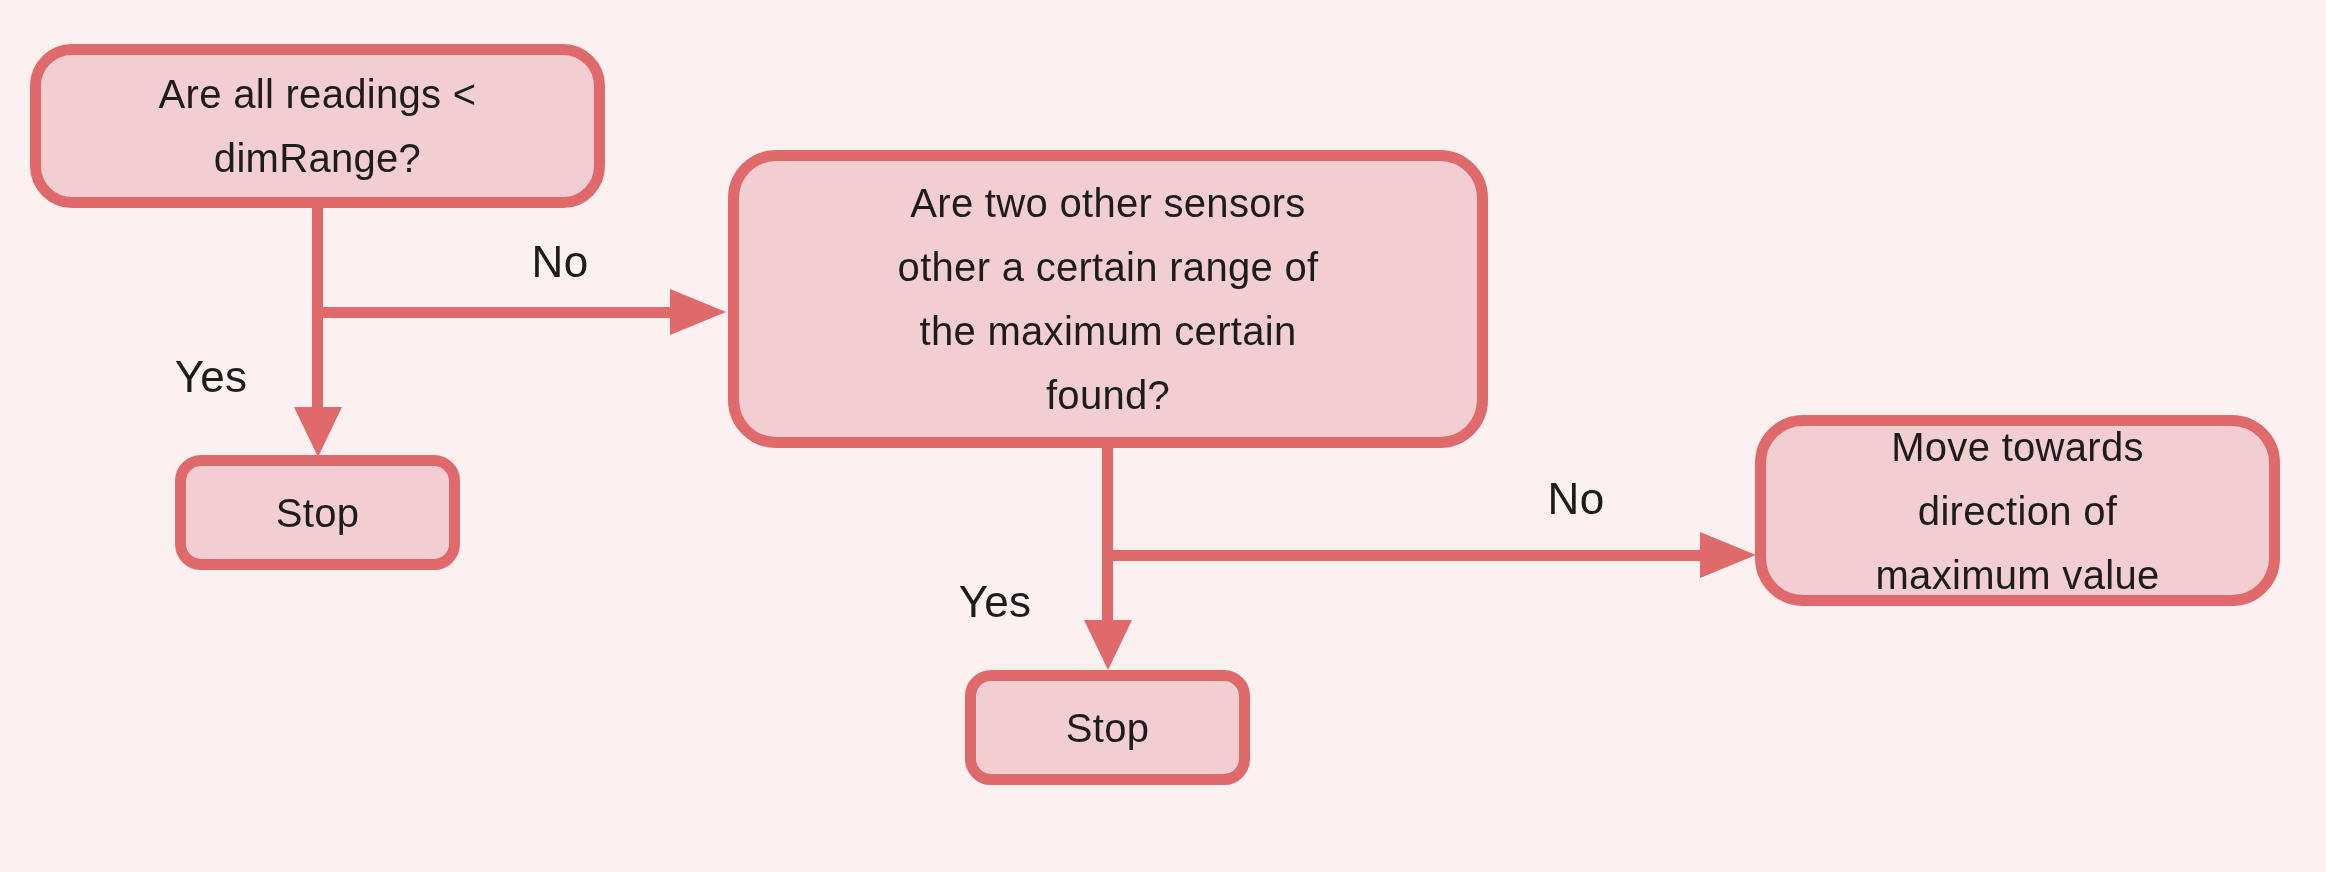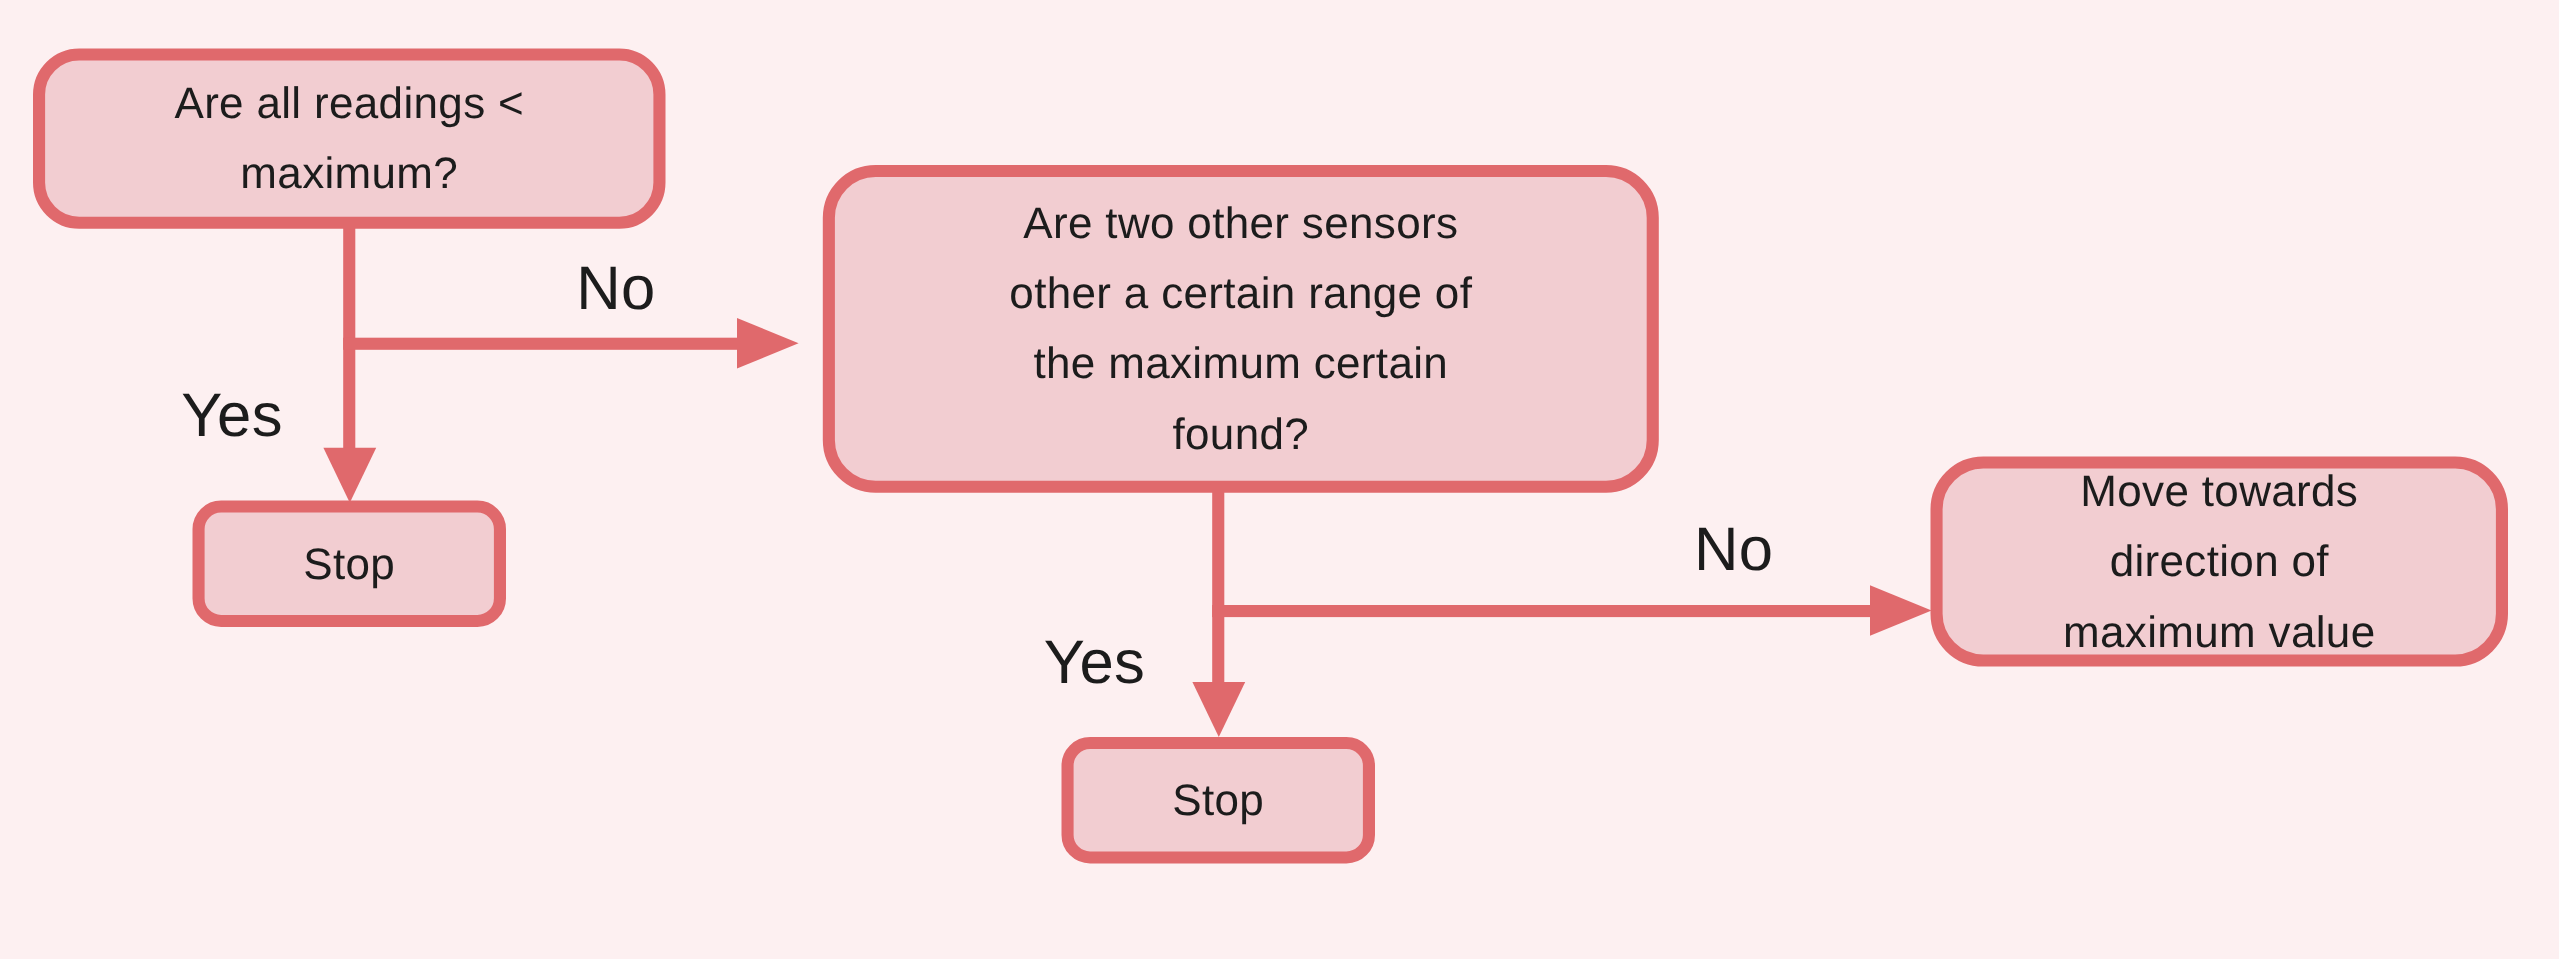--- a/index.html
+++ b/index.html
@@ -26,21 +26,21 @@
     flex-direction:column;
     align-items:center;
     justify-content:center;
     text-align:center;
     font-size:40px;
     line-height:64px;
     letter-spacing:0.3px;
   }
   .node .tline{display:block;white-space:nowrap;}
   .q1{left:30px;top:44px;width:575px;height:164px;border-radius:42px;}
-  .q2{left:728px;top:150px;width:760px;height:298px;border-radius:48px;margin-left:20px;}
+  .q2{left:728px;top:150px;width:760px;height:298px;border-radius:48px;}
   .mv{left:1755px;top:415px;width:525px;height:191px;border-radius:48px;}
   .stop1{left:175px;top:455px;width:285px;height:115px;border-radius:26px;}
   .stop2{left:965px;top:670px;width:285px;height:115px;border-radius:26px;}
 
   .edge{position:absolute;background:var(--stroke);}
   .v1{left:312px;top:205px;width:11px;height:204px;}
   .h1{left:312px;top:307px;width:360px;height:11px;}
   .v2{left:1102px;top:445px;width:11px;height:177px;}
   .h2{left:1102px;top:550px;width:598px;height:11px;}
 
@@ -49,21 +49,21 @@
   .arrow.right{border-top:23px solid transparent;border-bottom:23px solid transparent;border-left:56px solid var(--stroke);}
   .a1{left:294px;top:407px;}
   .a2{left:670px;top:289px;}
   .a3{left:1084px;top:620px;}
   .a4{left:1700px;top:532px;}
 
   .edge-label{
     position:absolute;
     width:200px;
     text-align:center;
-    font-size:56px;
+    font-size:44px;
     line-height:52px;
     letter-spacing:0.3px;
   }
   .no1{left:460px;top:236px;}
   .yes1{left:111px;top:351px;}
   .no2{left:1476px;top:473px;}
   .yes2{left:895px;top:576px;}
 </style>
 </head>
 <body>
@@ -80,21 +80,21 @@
   <div class="arrow down a3"></div>
   <div class="arrow right a4"></div>
 
   <div class="edge-label no1">No</div>
   <div class="edge-label yes1">Yes</div>
   <div class="edge-label no2">No</div>
   <div class="edge-label yes2">Yes</div>
 
   <div class="node q1">
     <span class="tline">Are all readings &lt;</span>
-    <span class="tline">maximum?</span>
+    <span class="tline">dimRange?</span>
   </div>
 
   <div class="node stop1">
     <span class="tline">Stop</span>
   </div>
 
   <div class="node q2">
     <span class="tline">Are two other sensors</span>
     <span class="tline">other a certain range of</span>
     <span class="tline">the maximum certain</span>

